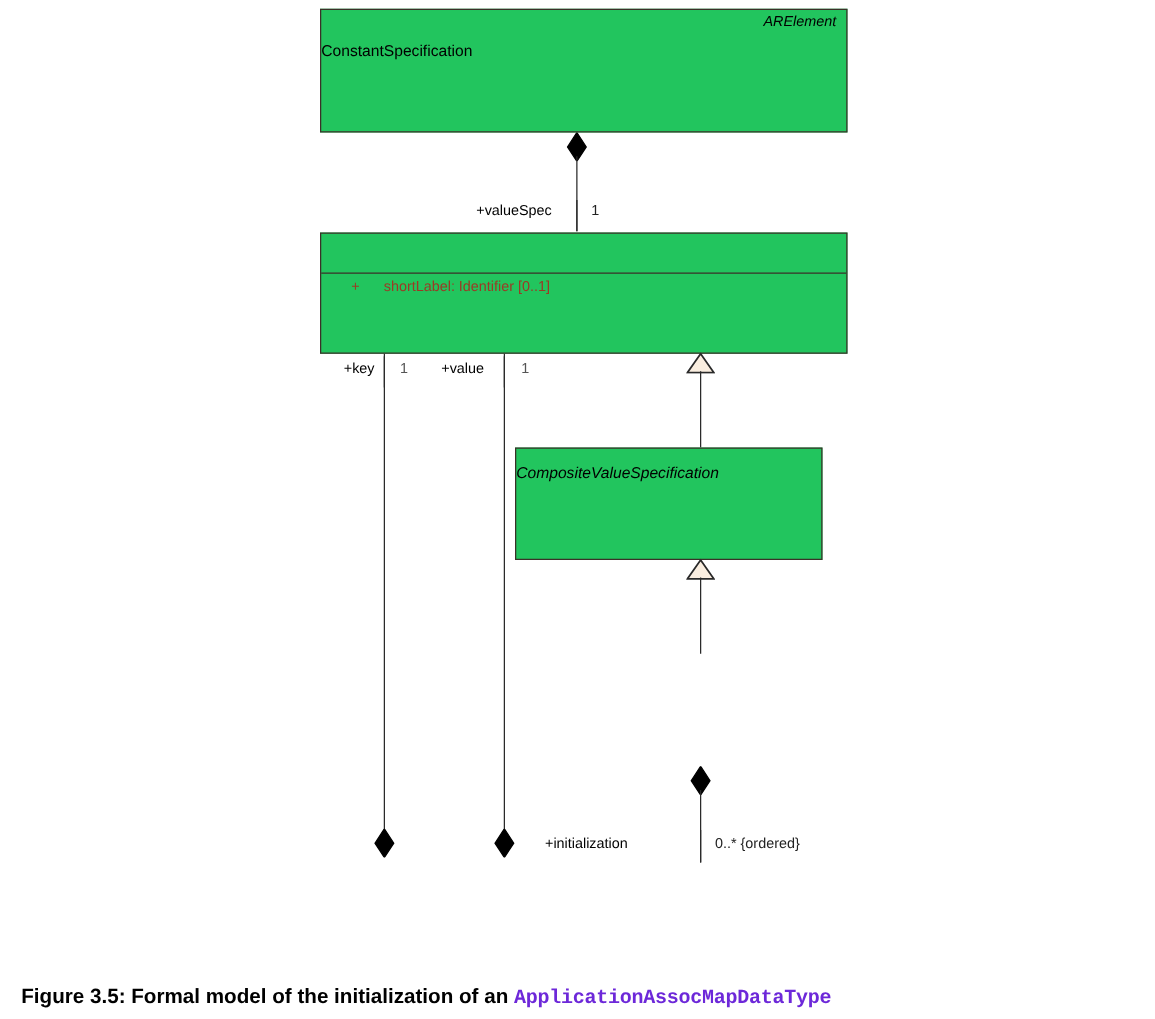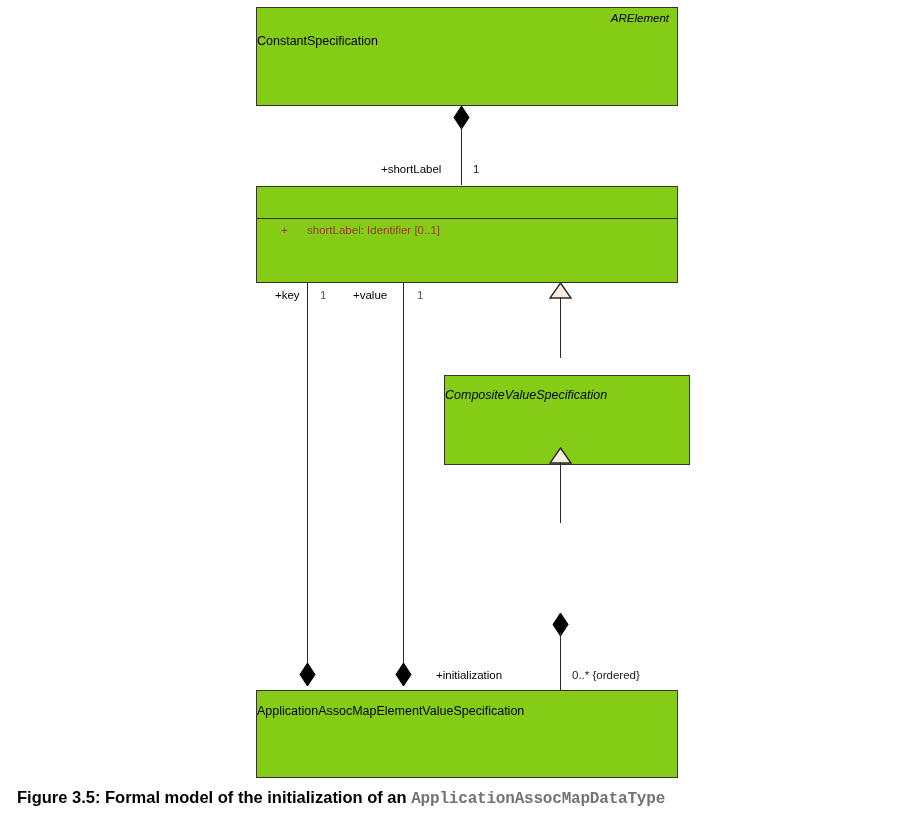--- a/index.html
+++ b/index.html
@@ -12,21 +12,21 @@
   }
   #canvas {
     position: relative;
     width: 924px;
     height: 815px;
     background: #ffffff;
     overflow: hidden;
   }
   .uml-box {
     position: absolute;
-    background: #84cc16;
+    background: #22c55e;
     border: 1.5px solid #3b3128;
     box-sizing: border-box;
   }
   .uml-title {
     position: absolute;
     left: 0;
     right: 0;
     text-align: left;
     font-size: 12.5px;
     color: #000000;
@@ -96,42 +96,42 @@
     left: 17px;
     top: 788px;
     font-size: 16.5px;
     font-weight: bold;
     color: #000000;
     white-space: nowrap;
   }
   .caption .mono {
     font-family: "Liberation Mono", "DejaVu Sans Mono", monospace;
     font-weight: bold;
-    color: #737373;
+    color: #6d28d9;
     font-size: 16px;
     letter-spacing: -0.2px;
   }
 </style>
 </head>
 <body>
 
 <div id="canvas">
 
   <div class="uml-box" style="left:256px; top:7px; width:422px; height:99px;">
     <div class="stereotype" style="right:8px; top:4px;">ARElement</div>
     <div class="uml-title" style="top:26px;">ConstantSpecification</div>
   </div>
 
   <div class="diamond" style="left:453px; top:106px;">
     <svg width="17" height="23" viewBox="0 0 17 23">
         <polygon points="8.5,0 16,11.5 8.5,23 1,11.5" fill="#000000" stroke="#000000" stroke-width="1"></polygon>
       </svg>
   </div>
   <div class="vline" style="left:461px; top:125px; height:60px;"></div>
-  <div class="role-label" style="left:381px; top:163px;">+shortLabel</div>
+  <div class="role-label" style="left:381px; top:163px;">+valueSpec</div>
   <div class="vline" style="left:461px; top:160px; height:25px;"></div>
   <div class="mult-label dark" style="left:473px; top:163px;">1</div>
 
   <div class="uml-box" style="left:256px; top:186px; width:422px; height:97px;">
     <div class="compartment-sep" style="top:31px;"></div>
     <div class="attr-row" style="left:8px; top:37px;">
       <span class="attr-vis">+</span><span>shortLabel: Identifier [0..1]</span>
     </div>
   </div>
 
@@ -155,21 +155,21 @@
       </svg>
   </div>
 
   <div class="tri" style="left:549px; top:282px;">
     <svg width="23" height="17" viewBox="0 0 23 17">
         <polygon points="11.5,1 22,16 1,16" fill="#faeee0" stroke="#2a2a2a" stroke-width="1.4"></polygon>
       </svg>
   </div>
   <div class="vline" style="left:560px; top:297px; height:61px;"></div>
 
-  <div class="uml-box" style="left:444px; top:358px; width:246px; height:90px;margin-top:17px;">
+  <div class="uml-box" style="left:412px; top:358px; width:246px; height:90px;">
     <div class="uml-title abstract" style="top:12px;">CompositeValueSpecification</div>
   </div>
 
   <div class="tri" style="left:549px; top:447px;">
     <svg width="23" height="17" viewBox="0 0 23 17">
         <polygon points="11.5,1 22,16 1,16" fill="#faeee0" stroke="#2a2a2a" stroke-width="1.4"></polygon>
       </svg>
   </div>
   <div class="vline" style="left:560px; top:462px; height:61px;"></div>
 
@@ -177,22 +177,19 @@
   <div class="diamond" style="left:552px; top:613px;">
     <svg width="17" height="23" viewBox="0 0 17 23">
         <polygon points="8.5,0 16,11.5 8.5,23 1,11.5" fill="#000000" stroke="#000000" stroke-width="1"></polygon>
       </svg>
   </div>
   <div class="vline" style="left:560px; top:632px; height:58px;"></div>
   <div class="role-label" style="left:436px; top:669px;">+initialization</div>
   <div class="vline" style="left:560px; top:664px; height:26px;"></div>
   <div class="mult-label dark" style="left:572px; top:669px;">0..* {ordered}</div>
 
-  <div class="uml-box" style="left:256px; top:690px; width:422px; height:88px;">
-    <div class="uml-title" style="top:13px;">ApplicationAssocMapElementValueSpecification</div>
-  </div>
 
   <div class="caption">
     <span>Figure 3.5: Formal model of the initialization of an</span>
     <span class="mono">ApplicationAssocMapDataType</span>
   </div>
 
 </div>
 
 </body></html>

